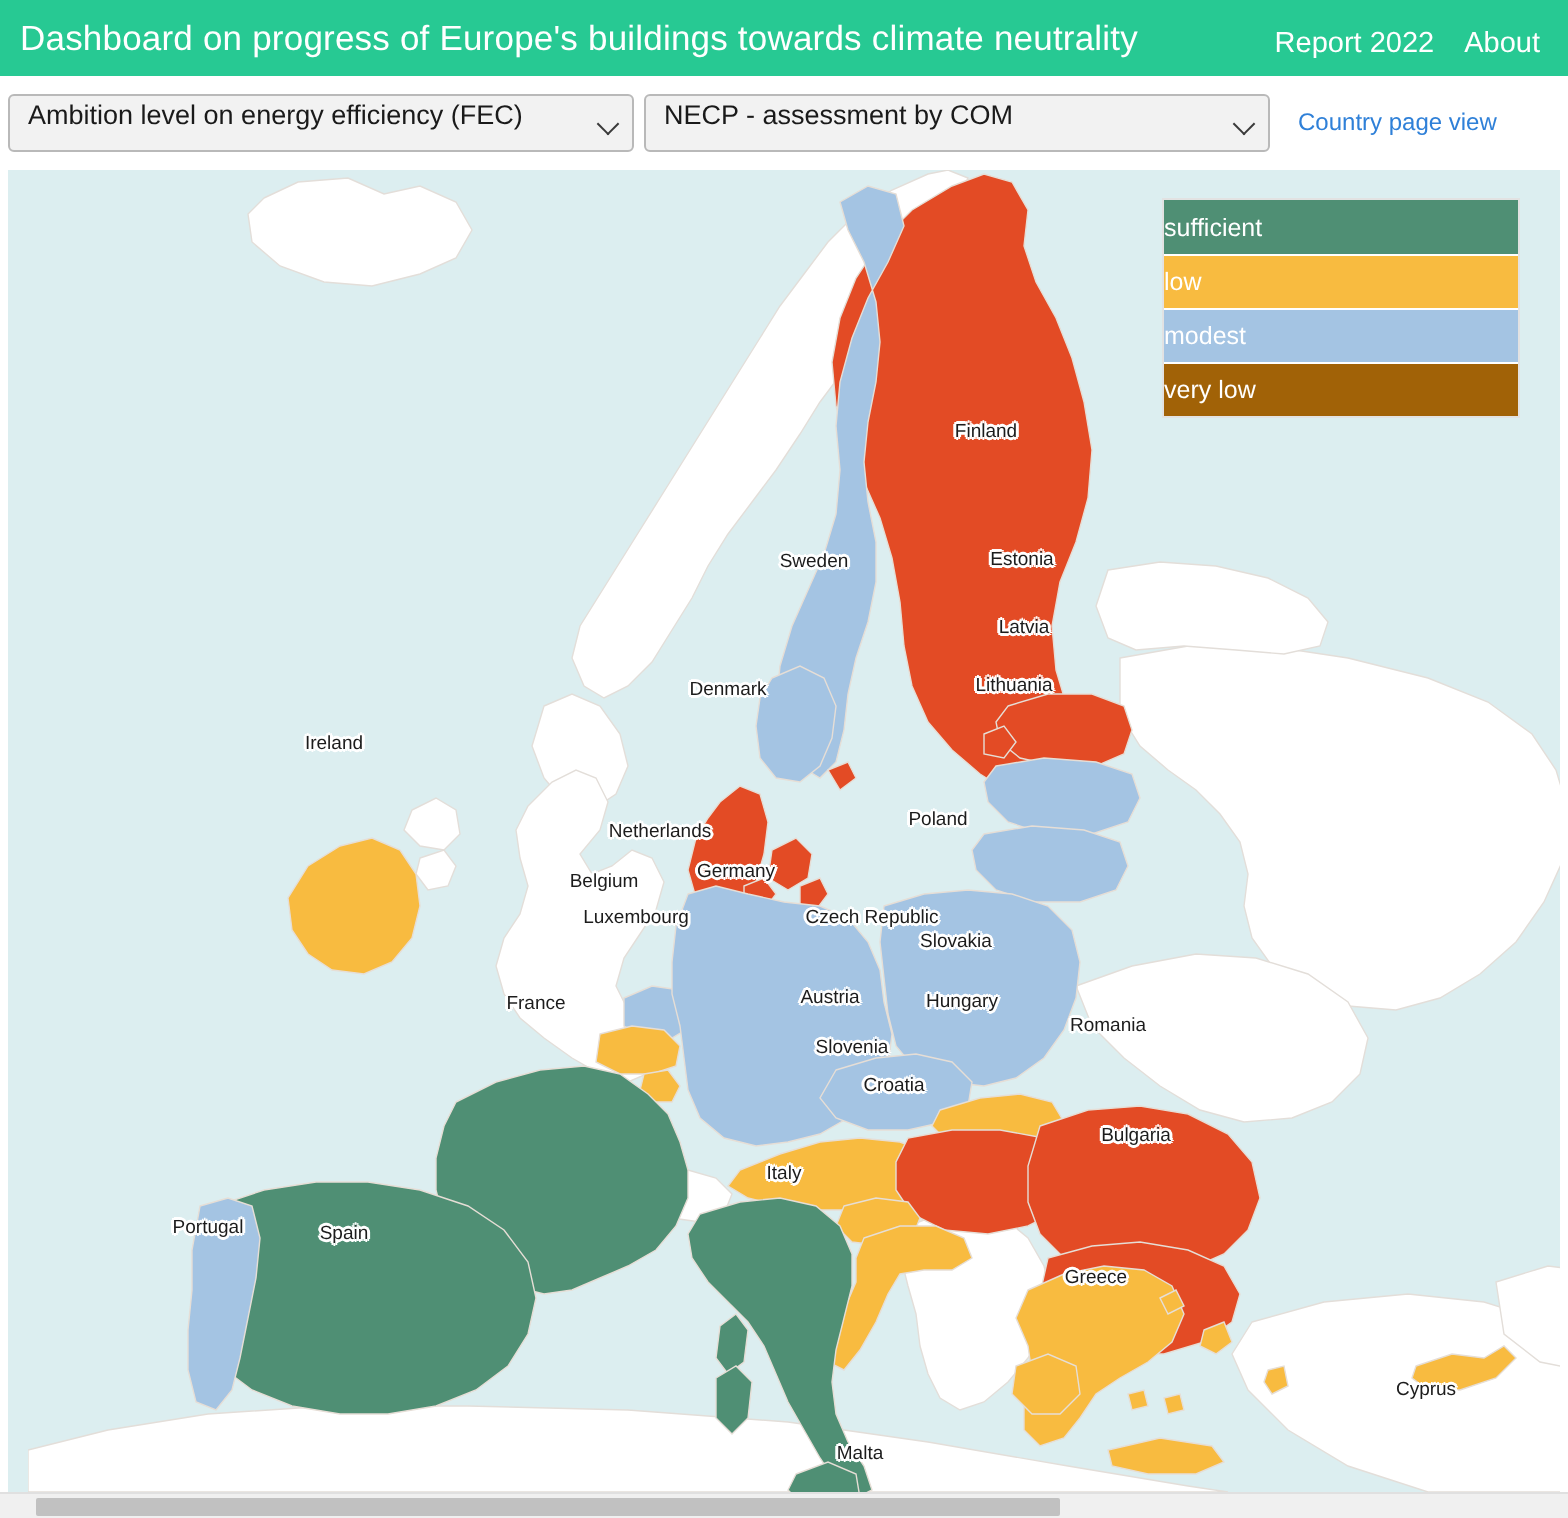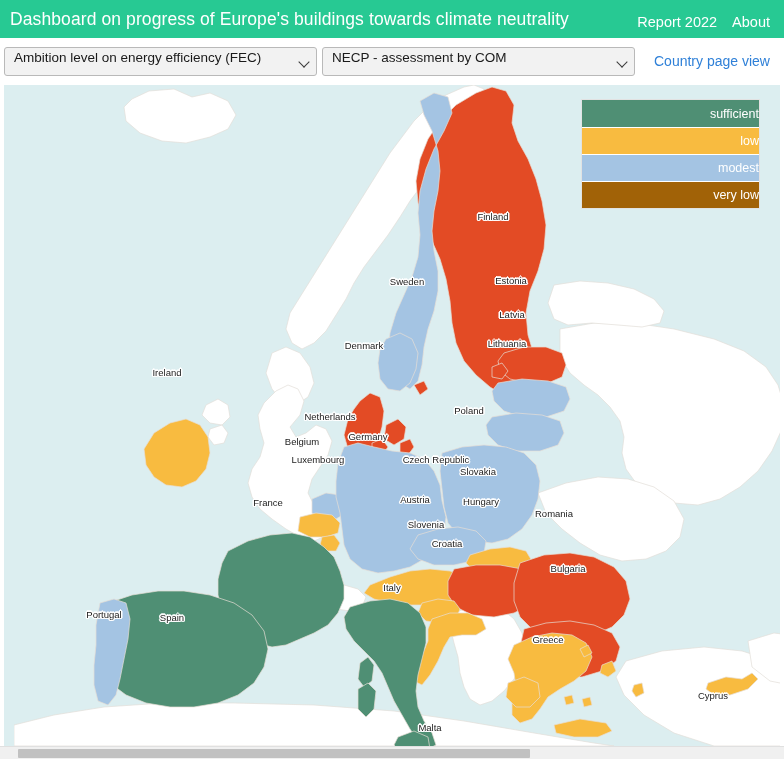--- a/index.html
+++ b/index.html
@@ -49,41 +49,41 @@
     content:""; position:absolute; right:9px; top:11px;
     width:7px; height:7px;
     border-right:1.4px solid #3a3a3a; border-bottom:1.4px solid #3a3a3a;
     transform:rotate(45deg); pointer-events:none;
   }
   #dd1 { width:313px; }
   #dd2 { width:313px; }
   .dd-wrap.w1 { margin-left:4px; }
   .dd-wrap.w2 { margin-left:5px; }
   .country-link {
-    margin-left:19px; color:#2f80d8; font-size:14px; text-decoration:none;
+    margin-left:14px; color:#2f80d8; font-size:12px; text-decoration:none;
     white-space:nowrap;
   }
 
   
   .map-panel {
     position:absolute; left:4px; top:85px; width:776px; height:661px;
     background:#dceef0;
     overflow:hidden;
     padding-left:10px;
   }
   .map-svg { display:block; width:776px; height:661px; }
 
   
   .legend {
     position:absolute; left:581px; top:99px;
     width:179px; border:1px solid #e2e2e2; background:#fff;
     z-index:10;
   }
   .legend-row {
-    height:27px; display:flex; align-items:center; justify-content:flex-end;
+    height:27px; display:flex; align-items:center; justify-content:flex-start;
     color:#ffffff; font-size:12.5px;
   }
   .legend-row + .legend-row { border-top:1px solid #ffffff; }
 
   
   .clabel {
     position:absolute;
     font-size:9.5px; color:#1c1c1c; white-space:nowrap;
     transform:translate(-50%,-50%);
     text-shadow:

